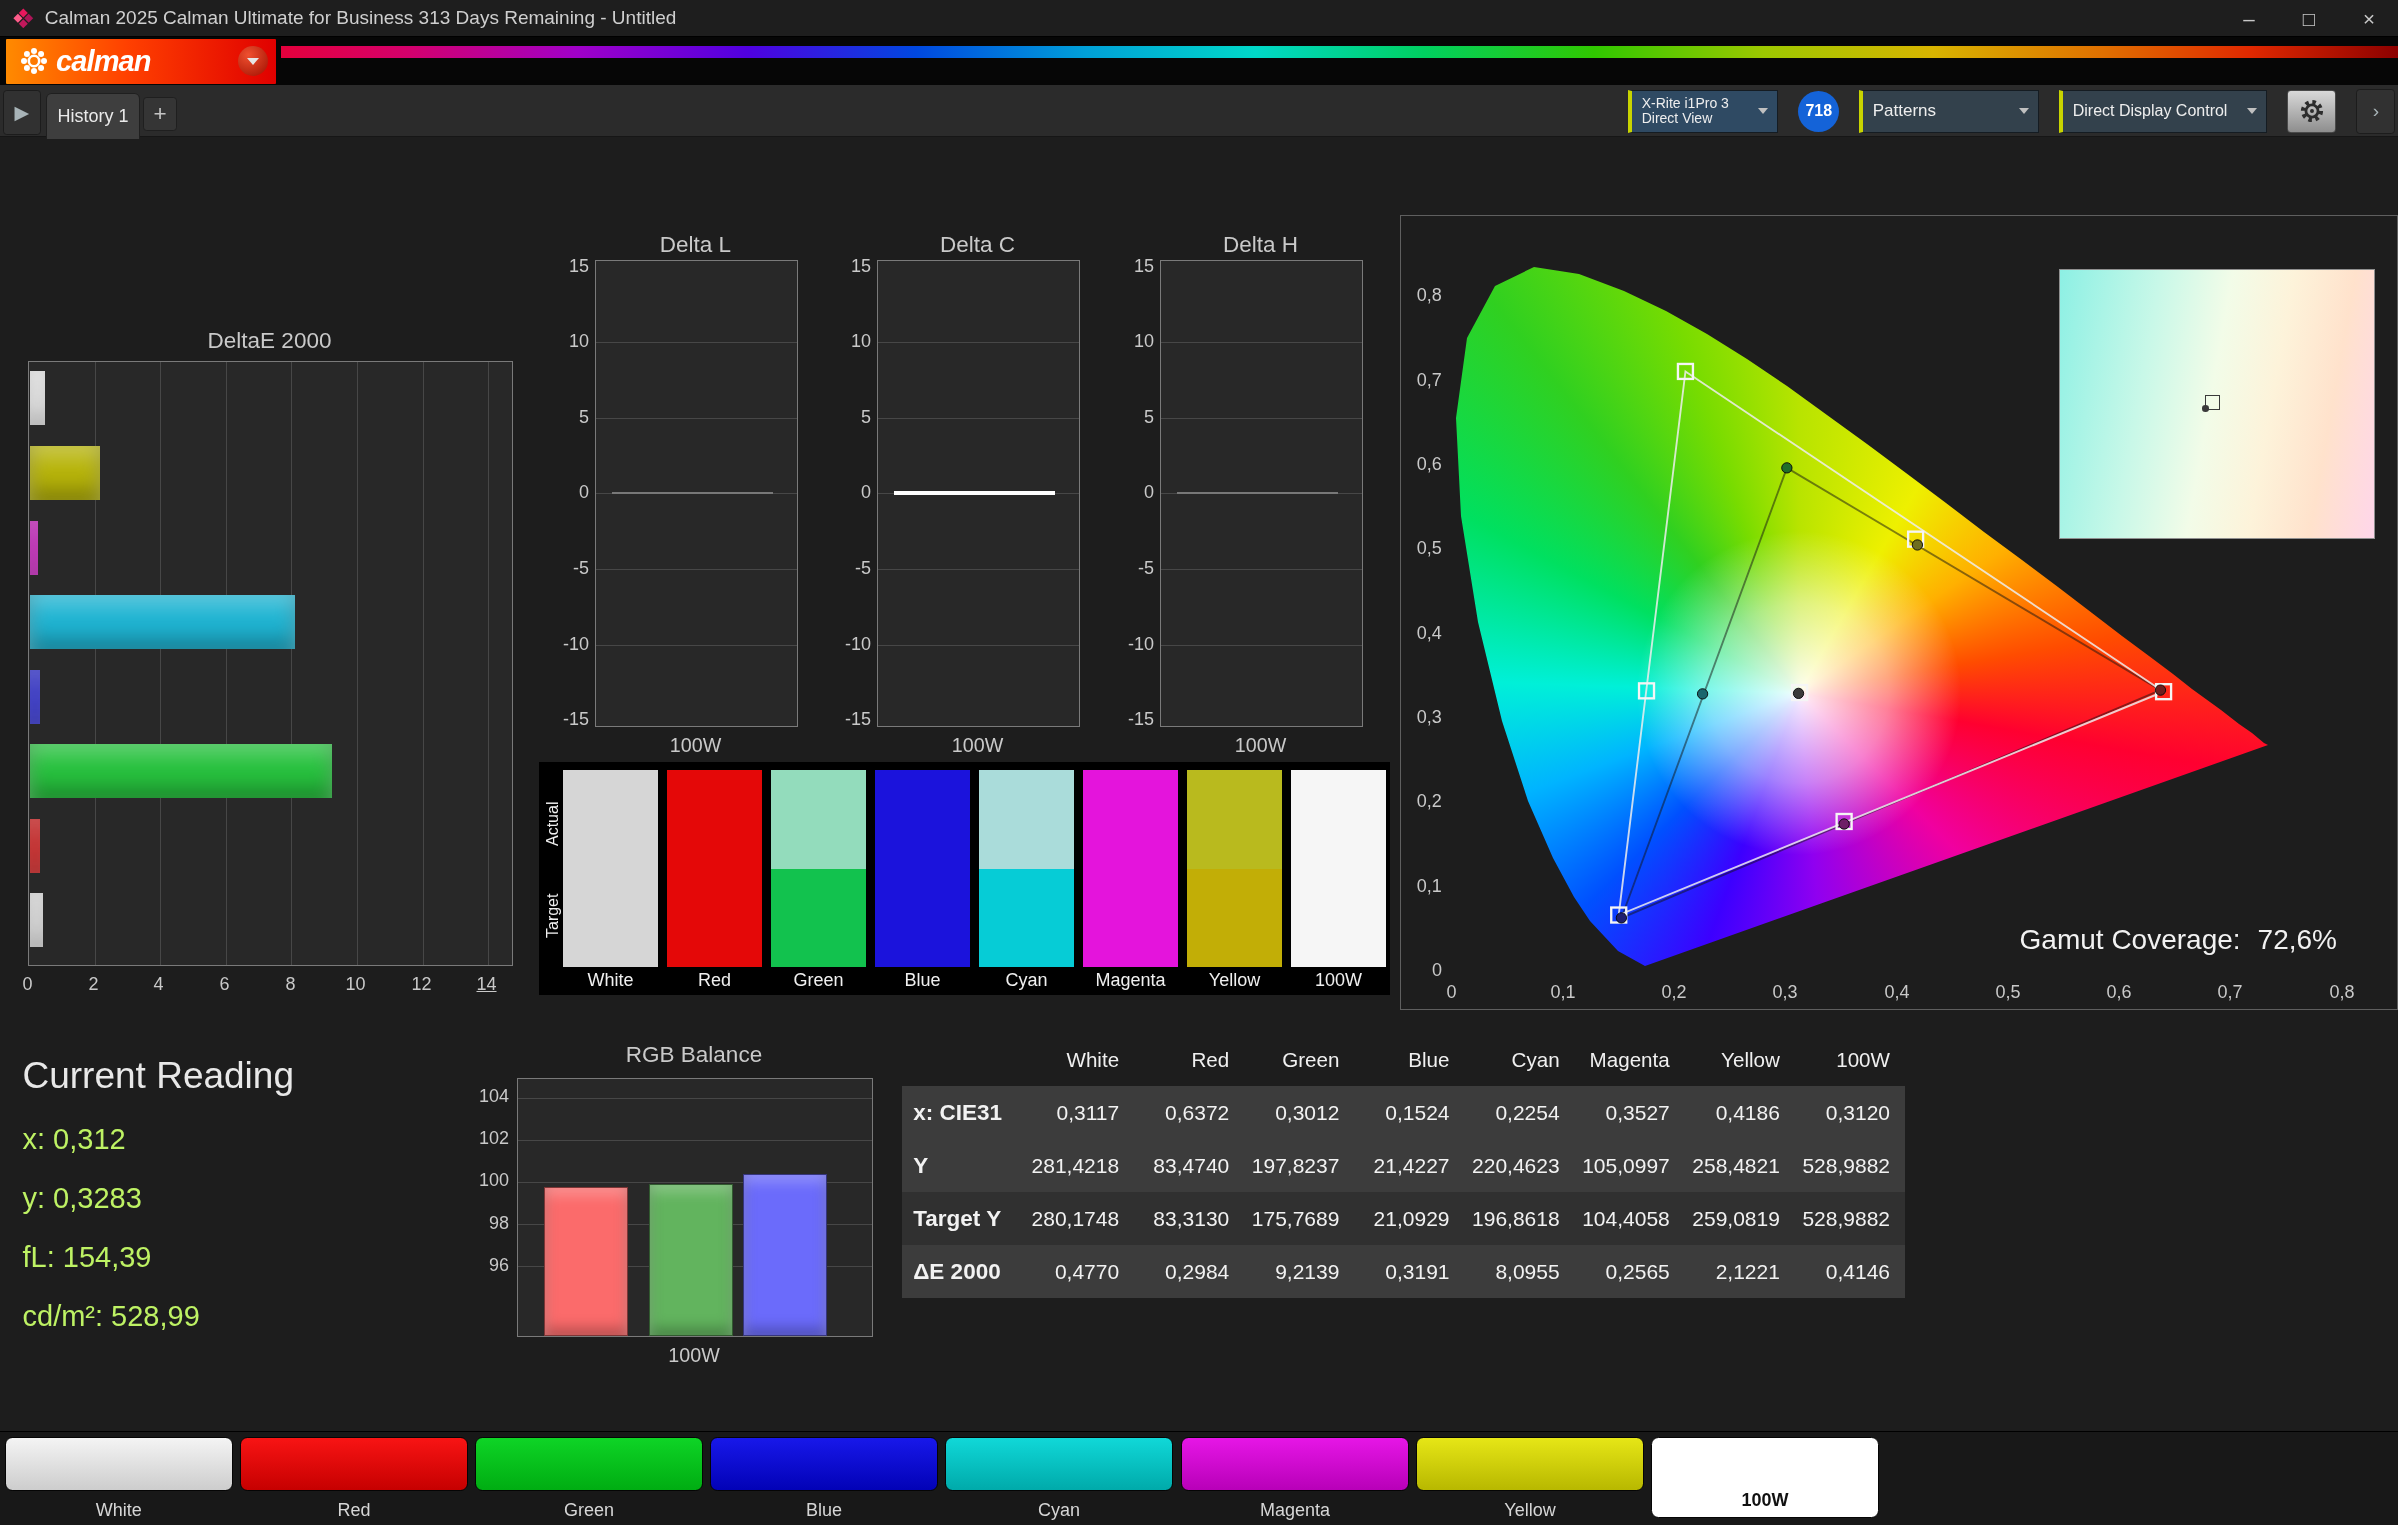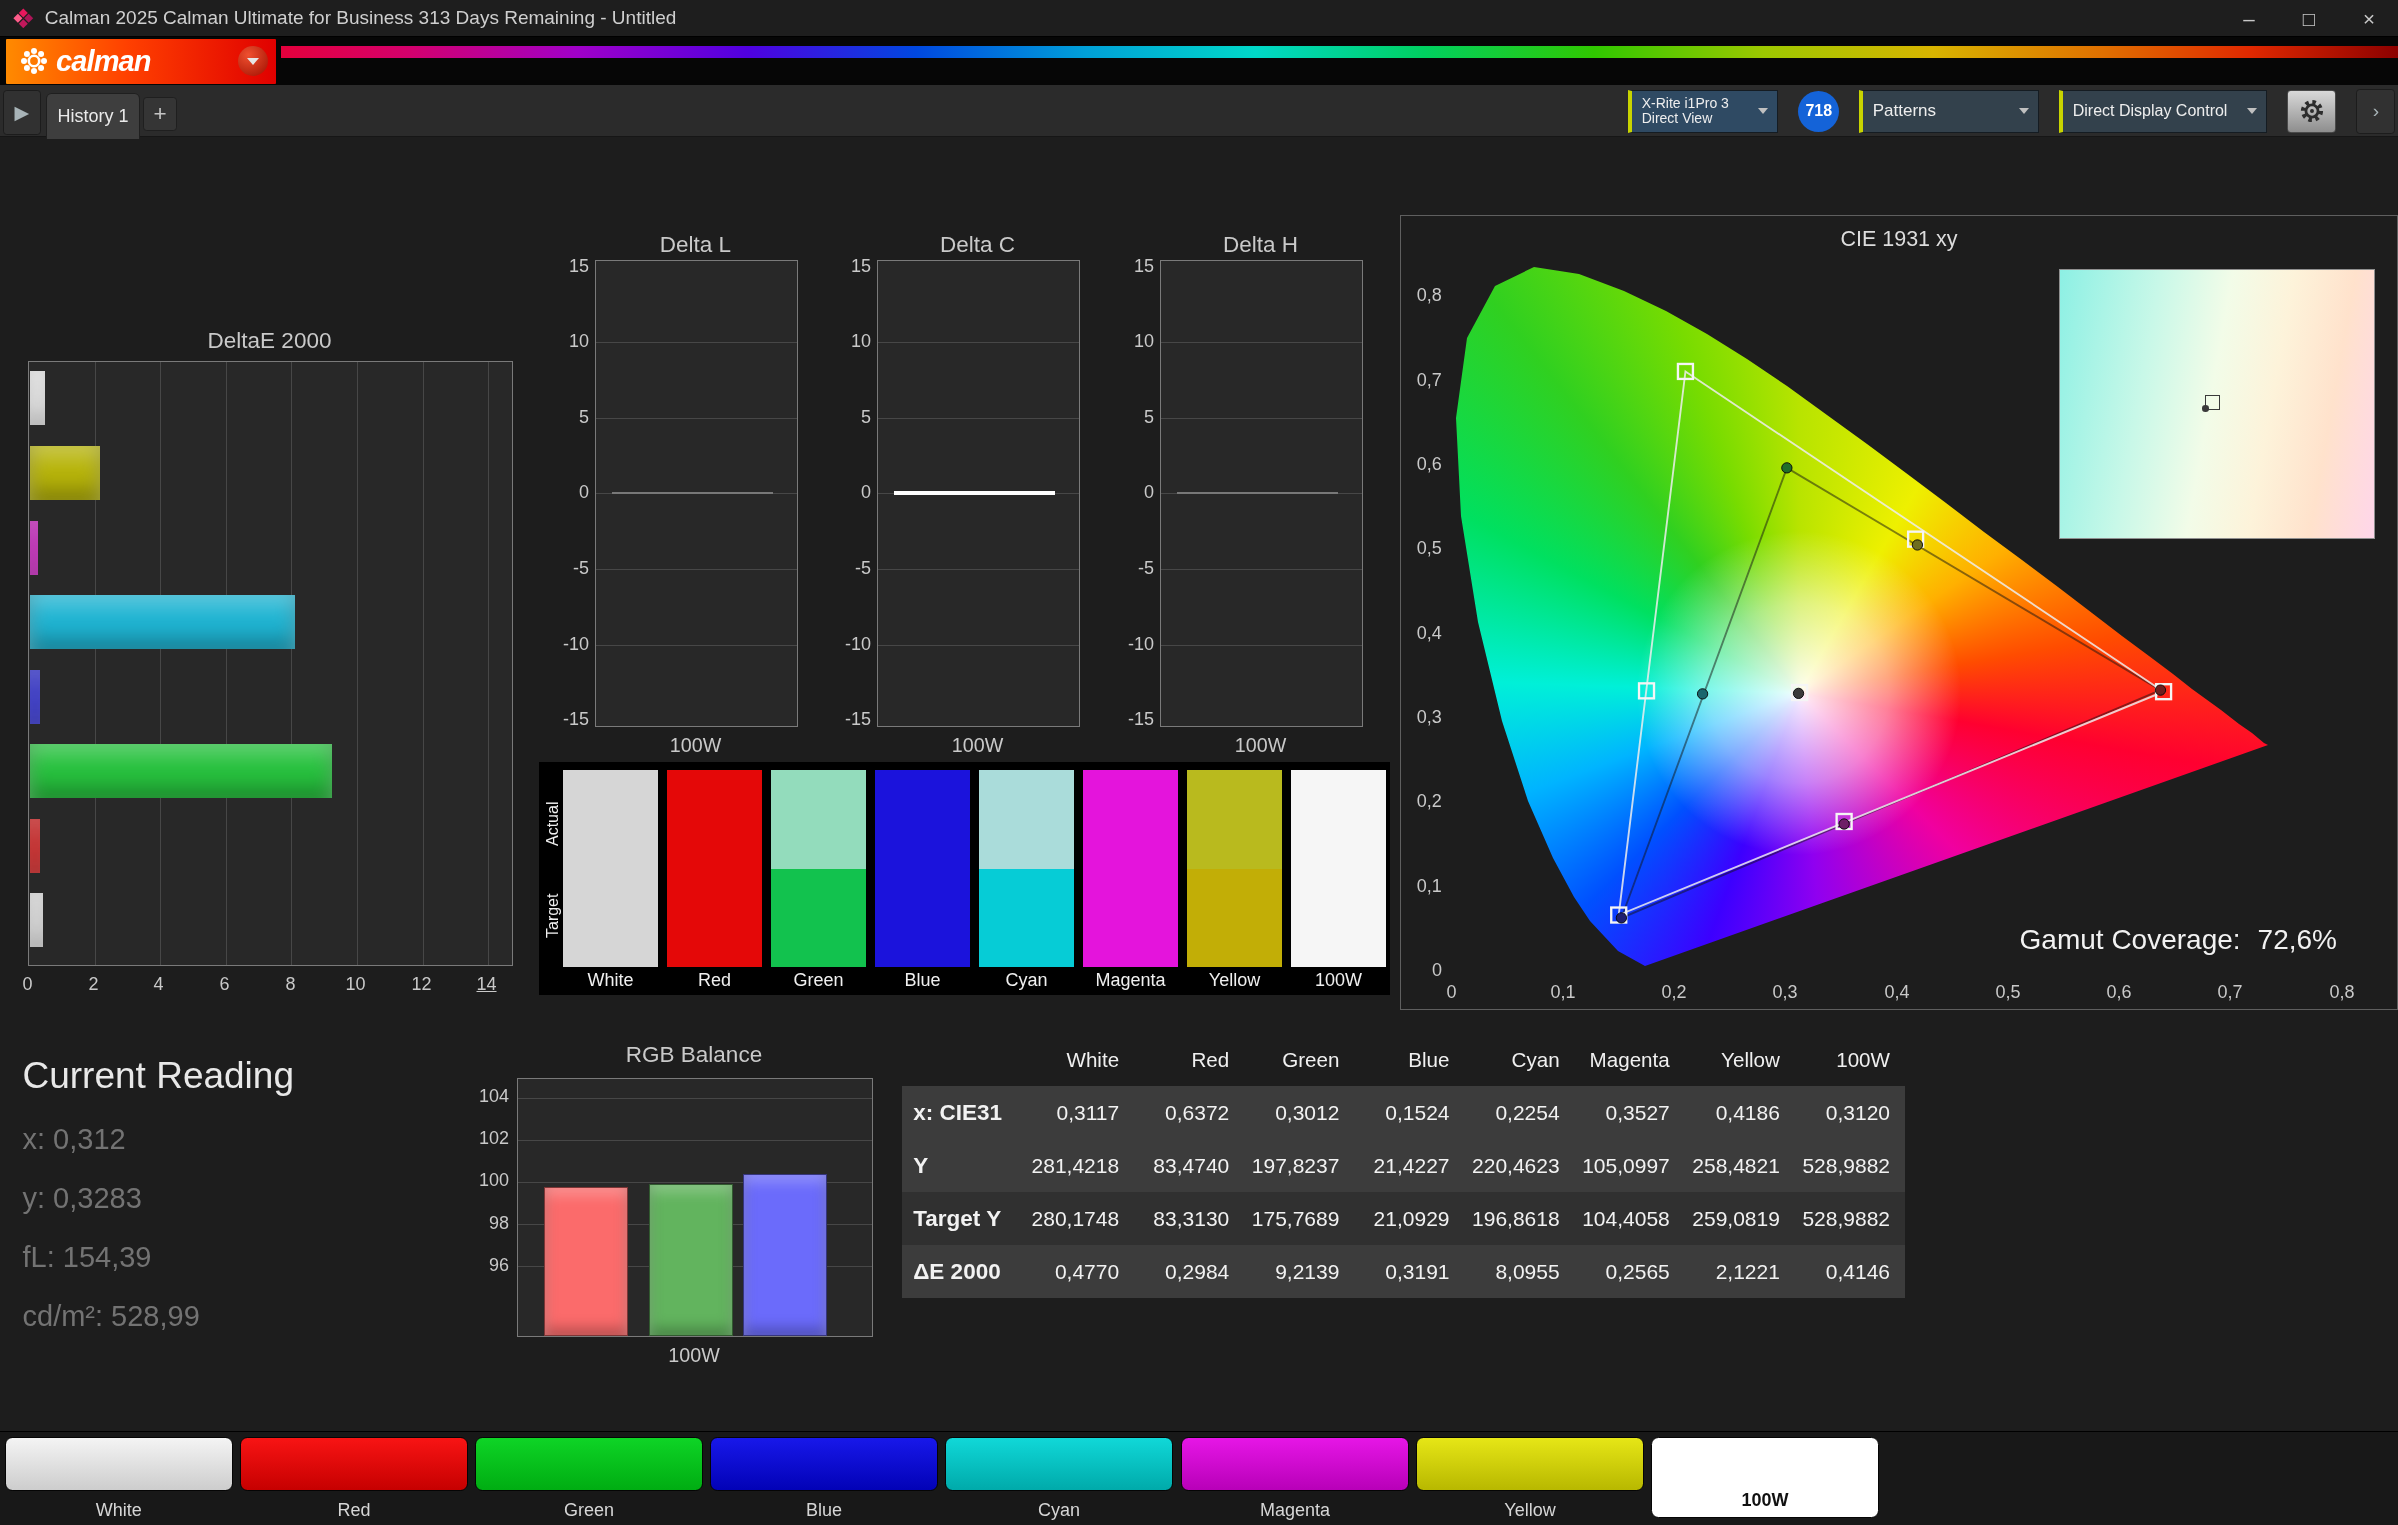--- a/index.html
+++ b/index.html
@@ -100,21 +100,21 @@
   #cie-inset{position:absolute;left:658px;top:53px;width:314px;height:268px;z-index:4;border:0.9px solid #909090;
     background:linear-gradient(100deg,#8df0e4 0%,#c8f8e8 28%,#f2fce8 48%,#fdf3da 65%,#ffe2cc 82%,#ffd6ea 100%);}
   .inset-square{position:absolute;left:145px;top:125px;width:13px;height:13px;border:1.9px solid #3a3a3a;}
   .inset-dot{position:absolute;left:142px;top:135px;width:6.6px;height:6.6px;border-radius:50%;background:#3a3a3a;}
   #gamut-coverage{position:absolute;right:60px;top:708px;z-index:5;font-size:28px;color:#f2f2f2;}
   #gamut-coverage .val{margin-left:17px;}
 
   
   #current-reading{position:absolute;left:22.5px;top:1055px;}
   #current-reading h2{margin:0;font-size:37px;font-weight:400;color:#e8e8e8;}
-  .cr-line{font-size:29px;color:#737373;margin-top:26px;}
+  .cr-line{font-size:29px;color:#bef264;margin-top:26px;}
 
   
   #rgb-section{position:absolute;left:468px;top:1042px;width:431px;height:328px;}
   #rgb-title{left:49px;top:0;width:354px;}
   #rgb-plot{left:49px;top:36px;width:354px;height:257px;}
   .rgb-bar{position:absolute;bottom:0;box-shadow:inset 0 7.5px 13px rgba(255,255,255,.25), inset 0 -7.5px 13px rgba(0,0,0,.25);border:0.9px solid rgba(0,0,0,.5);box-sizing:border-box;}
   #rgb-xlabel{position:absolute;left:49px;top:302px;width:354px;text-align:center;font-size:19.7px;color:#c9c9c9;}
 
   
   #data-table{position:absolute;left:902px;top:1034px;width:1003px;}
@@ -343,21 +343,20 @@
       </div>
       <div class="swatch-label" style="left: 648px;">Yellow</div>
       <div class="swatch" style="left: 752px;">
         <div class="half top" style="background: rgb(246, 246, 246);"></div>
         <div class="half bot" style="background: rgb(246, 246, 246);"></div>
       </div>
       <div class="swatch-label" style="left: 752px;">100W</div>
     </section>
 
   <section id="cie-panel">
-    <div class="chart-title" id="cie-title">CIE 1931 xy</div>
     <div id="cie-locus" style="clip-path: polygon(244px 750px, 217px 735px, 189px 705px, 173px 681px, 152px 642px, 127px 585px, 101px 505px, 77px 406px, 60px 300px, 55px 202px, 66px 122px, 94px 70px, 133px 51px, 178px 58px, 223px 75px, 265px 95px, 306px 118px, 346px 143px, 386px 170px, 426px 199px, 466px 228px, 505px 257px, 545px 287px, 583px 316px, 621px 344px, 657px 371px, 691px 397px, 721px 420px, 748px 440px, 772px 458px, 791px 473px, 820px 494px, 838px 508px, 851px 517px, 863px 527px, 867px 529px);"></div>
     <svg id="cie-overlay" width="998" height="795" viewBox="0 0 1065 849">
         <polygon points="411.7,269.0 810.7,506.3 235.0,749.6" fill="none" stroke="#141414" stroke-width="2" opacity="0.5"></polygon>
         <polygon points="303.4,166.0 814.0,508.0 232.1,746.5" fill="none" stroke="#ededed" stroke-width="2" opacity="0.85"></polygon>
         <rect x="417.33124999999995" y="500.9" width="16" height="16" fill="none" stroke="#f5f5f5" stroke-width="2.5"></rect>
         <rect x="295.375" y="158" width="16" height="16" fill="none" stroke="#f5f5f5" stroke-width="2.5"></rect>
         <rect x="541.1875" y="337.09999999999997" width="16" height="16" fill="none" stroke="#f5f5f5" stroke-width="2.5"></rect>
         <rect x="806" y="500" width="16" height="16" fill="none" stroke="#f5f5f5" stroke-width="2.5"></rect>
         <rect x="464.83125" y="638.6" width="16" height="16" fill="none" stroke="#f5f5f5" stroke-width="2.5"></rect>
         <rect x="224.125" y="738.5" width="16" height="16" fill="none" stroke="#f5f5f5" stroke-width="2.5"></rect>

